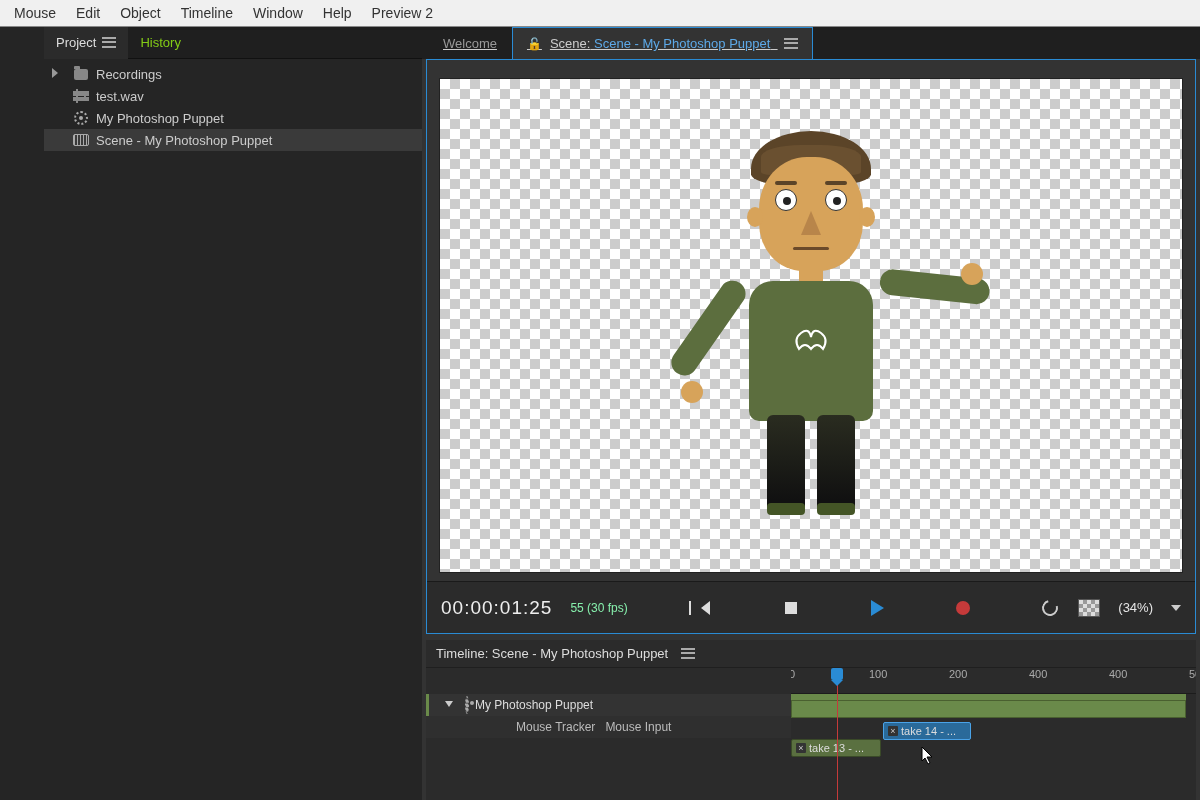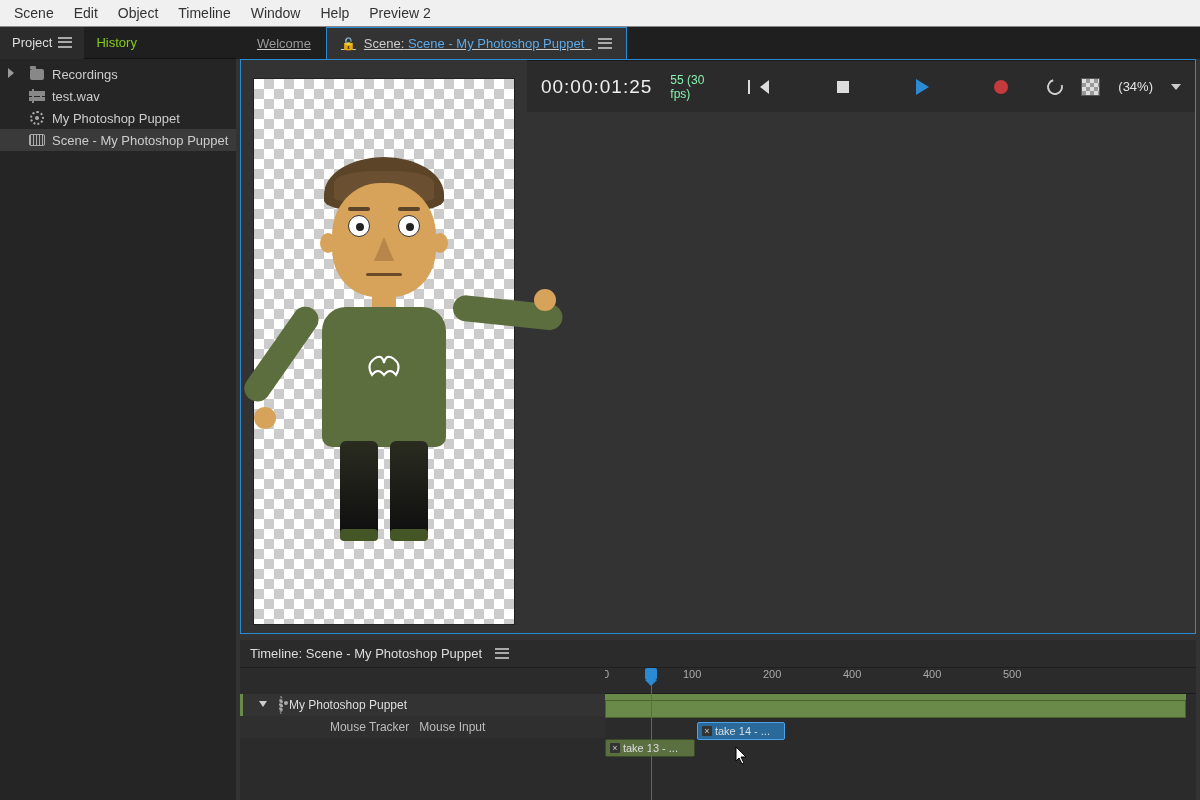--- a/index.html
+++ b/index.html
@@ -1,19 +1,19 @@
 <!DOCTYPE html>
 <html><head>
 <meta charset="utf-8">
 <style>
 * { margin:0; padding:0; box-sizing:border-box; font-family:"Segoe UI",Arial,sans-serif; }
 body { background:#252525; color:#ccc; font-size:13px; width:1200px; height:800px; overflow:hidden; position:relative; }
 .menubar { background:#f0f0f0; color:#333; height:27px; display:flex; align-items:center; padding:0 4px; font-size:14px; border-bottom:1px solid #888; }
 .menubar .item { padding:3px 10px; cursor:default; }
-.main { display:flex; height:773px; }
+.main { display:flex; height:773px;padding-left:44px; }
 .sidebar { width:378px; background:#252525; display:flex; flex-direction:column; }
 .sidetabs { display:flex; align-items:center; background:#1f1f1f; height:32px; border-bottom:1px solid #111; }
 .sidetabs .tab { padding:0 12px; height:32px; display:flex; align-items:center; color:#ddd; font-size:13px; }
 .sidetabs .tab.active { background:#2b2b2b; }
 .sidetabs .tab.dim { color:#84cc16; }
 .hamb { width:14px; height:14px; display:inline-flex; flex-direction:column; justify-content:space-around; margin-left:6px; }
 .hamb span { display:block; height:2px; background:#aaa; }
 .tree { padding:4px 0; font-size:13px; }
 .tree .row { display:flex; align-items:center; height:22px; padding:0 6px 0 28px; color:#ccc; position:relative; }
 .tree .row.sel { background:#3a3a3a; }
@@ -27,21 +27,21 @@
 .wave-ico:after { right:3px; top:2px; height:6px; }
 .puppet-ico { width:14px; height:14px; border-radius:50%; border:2px dotted #aaa; position:relative; }
 .puppet-ico:after { content:""; position:absolute; width:4px; height:4px; background:#aaa; border-radius:50%; left:3px; top:3px; }
 .scene-ico { width:16px; height:12px; border:1px solid #aaa; border-radius:2px; background:repeating-linear-gradient(90deg,#aaa 0,#aaa 1px,transparent 1px,transparent 3px); }
 .right { flex:1; display:flex; flex-direction:column; background:#333333; }
 .canvastabs { display:flex; align-items:flex-end; background:#1f1f1f; height:32px; padding-left:6px;text-decoration:underline; }
 .canvastabs .tab { padding:0 14px; height:32px; display:flex; align-items:center; color:#999; font-size:13px; border:1px solid transparent; }
 .canvastabs .tab.active { background:#333333; color:#ccc; border:1px solid #2a8bd4; border-bottom:none; }
 .canvastabs .tab .lock { margin-right:8px; color:#aaa; font-size:12px; }
 .canvastabs .tab .scenelink { color:#5da9e8; }
-.canvasarea { flex:0 0 575px; display:flex; flex-direction:row; border:1px solid #2a8bd4; margin:0 4px 0 4px; background:#333333; }
+.canvasarea { flex:0 0 575px; display:flex; flex-direction:column; border:1px solid #2a8bd4; margin:0 4px 0 4px; background:#333333; }
 .viewport { flex:1; margin:18px 12px 8px 12px; position:relative; border:1px solid #222; background-image:
   linear-gradient(45deg,#ccc 25%,transparent 25%),
   linear-gradient(-45deg,#ccc 25%,transparent 25%),
   linear-gradient(45deg,transparent 75%,#ccc 75%),
   linear-gradient(-45deg,transparent 75%,#ccc 75%);
   background-size:20px 20px;
   background-position:0 0,0 10px,10px -10px,-10px 0;
   background-color:#fff;
   display:flex; align-items:center; justify-content:center;
 }
@@ -110,21 +110,21 @@
 .clip { position:absolute; height:18px; border-radius:2px; font-size:11px; color:#ddd; padding-left:4px; display:flex; align-items:center; overflow:hidden; white-space:nowrap; }
 .clip.sel { background:#2a6a9a; border:1px solid #4aa3e8; top:28px; }
 .clip.norm { background:#5a7040; border:1px solid #3a4a28; top:45px; }
 .clip .x { display:inline-flex; width:10px; height:10px; background:#333; color:#ccc; font-size:9px; align-items:center; justify-content:center; margin-right:3px; border-radius:1px; }
 .cursor-arrow { position:absolute; width:14px; height:20px; z-index:10; }
 </style>
 </head>
 <body>
 
 <div class="menubar">
-  <div class="item">Scene</div>
+  <div class="item">Mouse</div>
   <div class="item">Edit</div>
   <div class="item">Object</div>
   <div class="item">Timeline</div>
   <div class="item">Window</div>
   <div class="item">Help</div>
   <div class="item">Preview 2</div>
 </div>
 
 <div class="main">
   <div class="sidebar">

